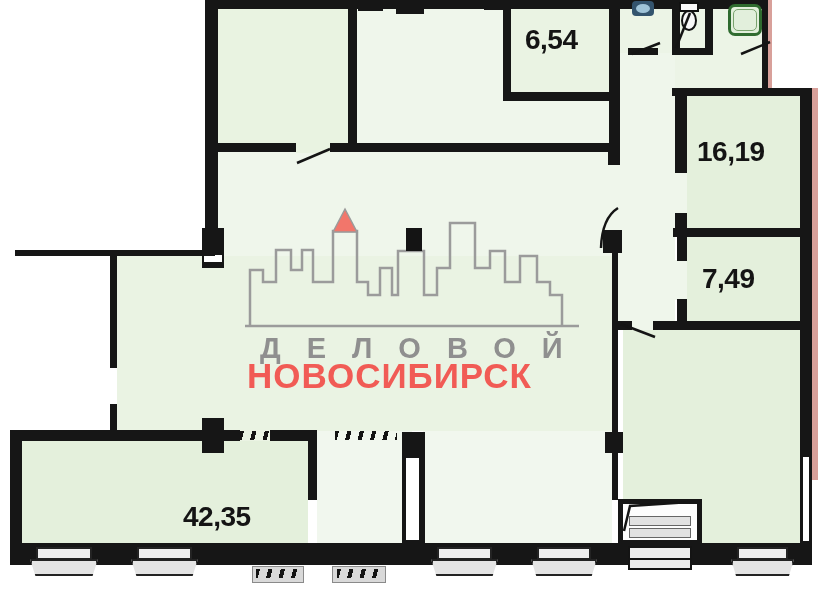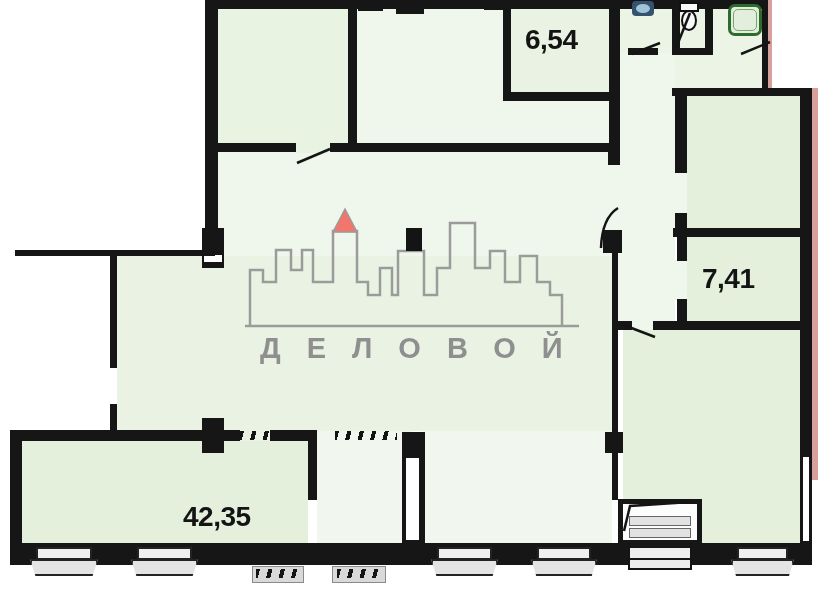--- a/index.html
+++ b/index.html
@@ -171,18 +171,20 @@
   <svg style="left:243px;top:203px" width="340" height="130" viewBox="0 0 340 130">
     <line x1="2" y1="123" x2="336" y2="123" stroke="#9b9b9b" stroke-width="2.5"></line>
     <polyline fill="none" stroke="#9b9b9b" stroke-width="2.5" points="
       7,123 7,67 20,67 20,79 33,79 33,47 48,47 48,67 59,67 59,47 70,47 70,79 90,79 90,28 114,28 114,79
       125,79 125,92 137,92 137,65 149,65 149,92 155,92 155,48 181,48 181,92 194,92 194,65 207,65 207,20
       232,20 232,65 247,65 247,48 262,48 262,79 277,79 277,53 294,53 294,79 307,79 307,92 319,92 319,123"></polyline>
     <polygon points="90,29 102,6 114,29" fill="#f2766b" stroke="#9b9b9b" stroke-width="1.5"></polygon>
     <rect x="163" y="25" width="16" height="23" fill="#141414"></rect>
   </svg>
   <div class="wm-top" style="left:260px;top:332px">ДЕЛОВОЙ</div>
+  <div class="wm-bottom" style="left:247px;top:356px">НОВОСИБИРСК</div>
 
   <div class="lbl" style="left:525px;top:24px">6,54</div>
-  <div class="lbl" style="left:702px;top:263px">7,41</div>
+  <div class="lbl" style="left:697px;top:136px">16,19</div>
+  <div class="lbl" style="left:702px;top:263px">7,49</div>
   <div class="lbl" style="left:183px;top:501px">42,35</div>
 
 </div>
 
 </body></html>

